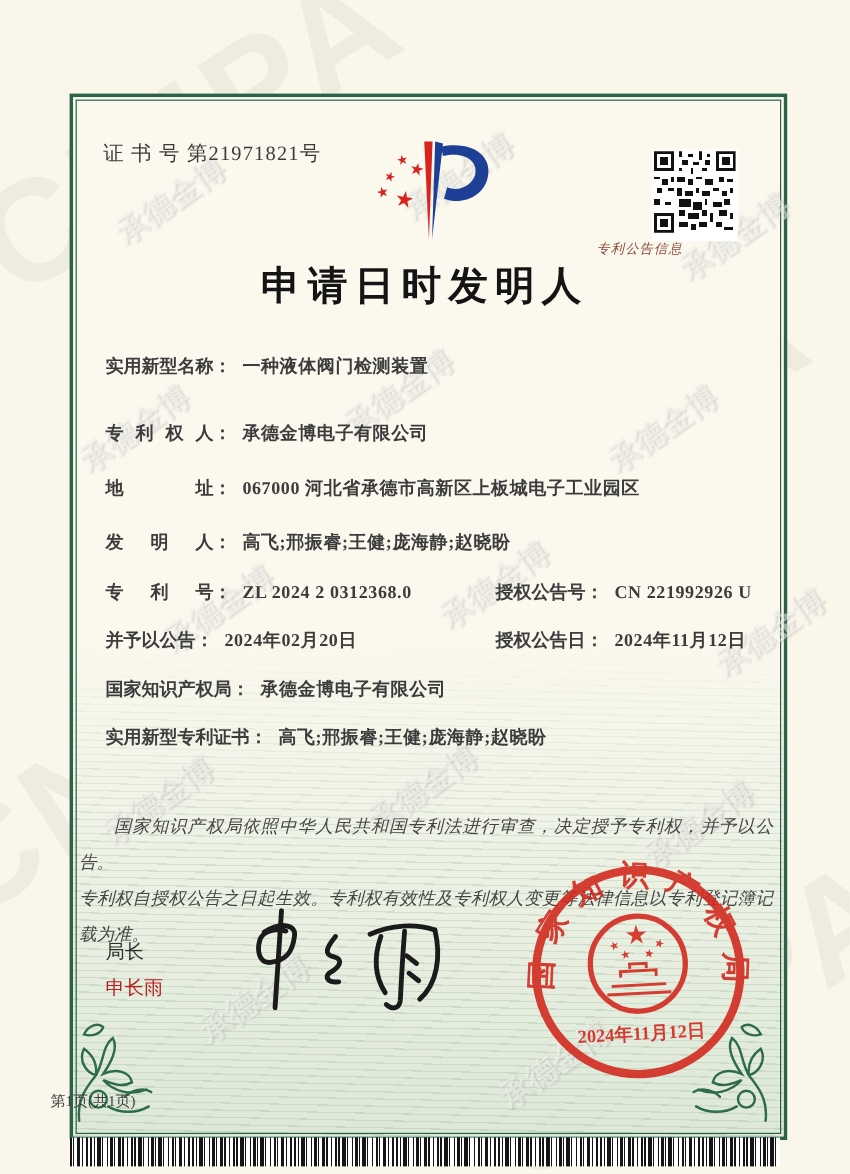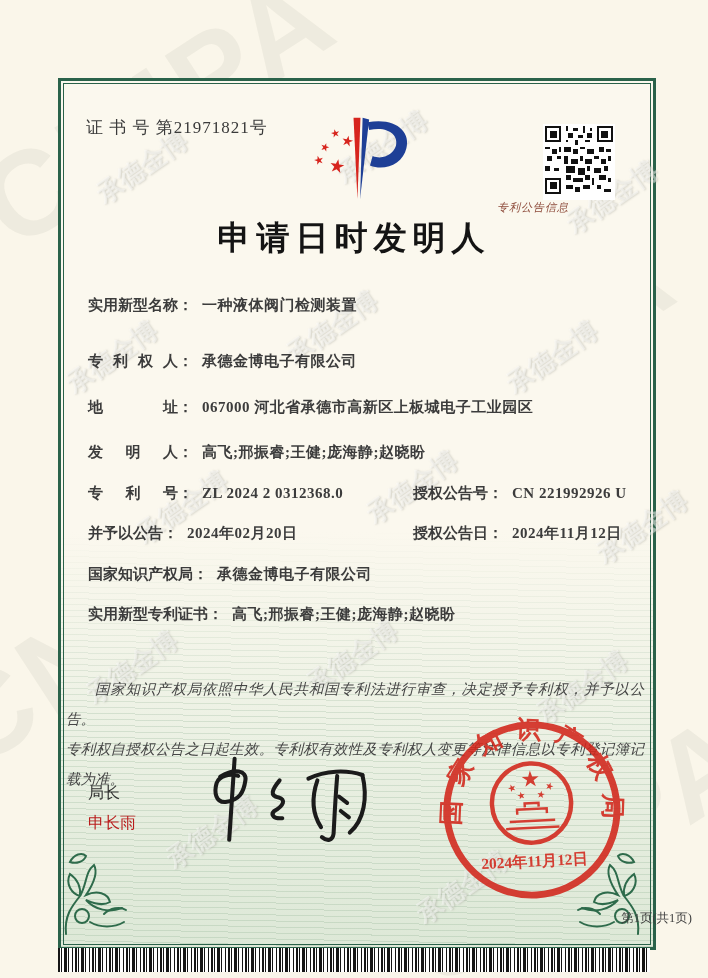--- a/index.html
+++ b/index.html
@@ -53,22 +53,22 @@
     font-family:Liberation Mono, monospace;}
   .sign-name{position:absolute;left:88px;top:813px;z-index:3;font-size:16px;color:#b91c1c;
     font-family:Liberation Sans, sans-serif;}
   .signature{position:absolute;left:195px;top:745px;z-index:3;}
 
   
   .seal{position:absolute;left:438px;top:716px;z-index:4;opacity:0.88;transform:rotate(-3deg);}
   svg text{font-family:"Liberation Serif","DejaVu Serif",serif;}
 
   
-  .footer{position:absolute;left:0;right:16px;top:910px;z-index:3;text-align:right;
-    font-size:12.5px;color:#3f3f3f;}
+  .footer{position:absolute;left:0;right:16px;top:910px;z-index:3;text-align:left;
+    font-size:12.5px;color:#3f3f3f;padding-left:42px;}
   .barcode{position:absolute;left:58px;top:948px;width:592px;height:24px;z-index:3;
     background:repeating-linear-gradient(90deg,
       #151515 0 2px,#fff 2px 3px,#151515 3px 4px,#fff 4px 6px,
       #151515 6px 9px,#fff 9px 10px,#151515 10px 11px,#fff 11px 14px,
       #151515 14px 15px,#fff 15px 17px);}
 
   .ornament{position:absolute;z-index:3;}
   .orn-left{left:60px;top:832px;}
   .orn-right{left:556px;top:832px;transform:scaleX(-1);}
 </style>

